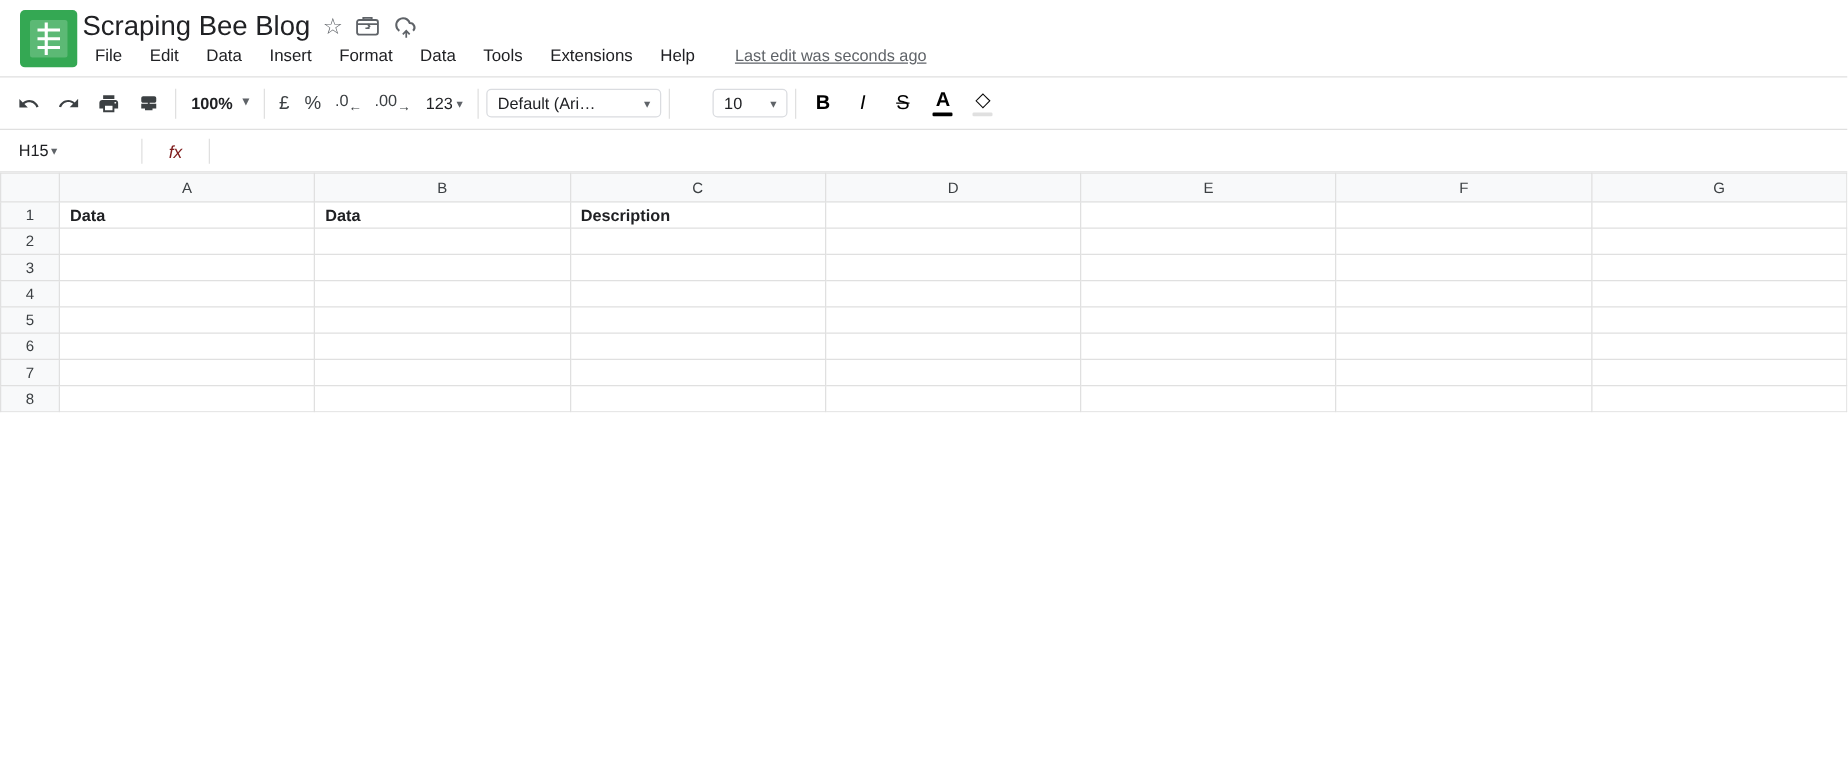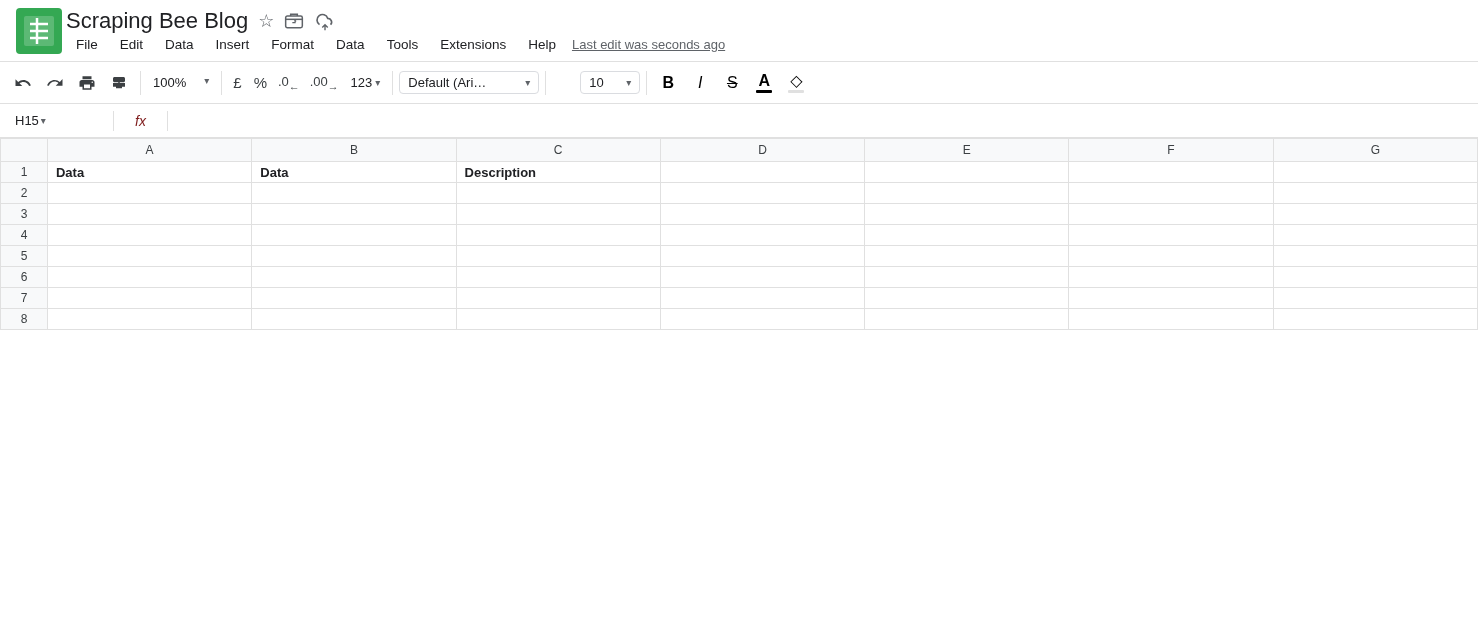--- a/index.html
+++ b/index.html
@@ -46,21 +46,21 @@
       font-size: 13.5px;
       color: #202124;
     }
     .menu-item {
       padding: 3px 10px;
       border-radius: 4px;
       cursor: pointer;
       white-space: nowrap;
     }
     .last-edit {
-      margin-left: 4px;
+      margin-left: 20px;
       color: #5f6368;
       font-size: 13px;
       text-decoration: underline;
       cursor: pointer;
       white-space: nowrap;
     }
 
     
     .toolbar {
       display: flex;
@@ -90,21 +90,22 @@
       margin: 0 4px;
     }
     .toolbar-zoom {
       display: flex;
       align-items: flex-start;
       border-radius: 4px;
       cursor: pointer;
       padding: 2px 6px;
       font-size: 13px;
       color: #202124;
-      gap: 18px;
+      gap: 8px;
+      font-weight: bold;
     }
     .toolbar-dropdown {
       display: flex;
       align-items: center;
       gap: 3px;
       padding: 2px 6px;
       border-radius: 4px;
       cursor: pointer;
       font-size: 13px;
     }

